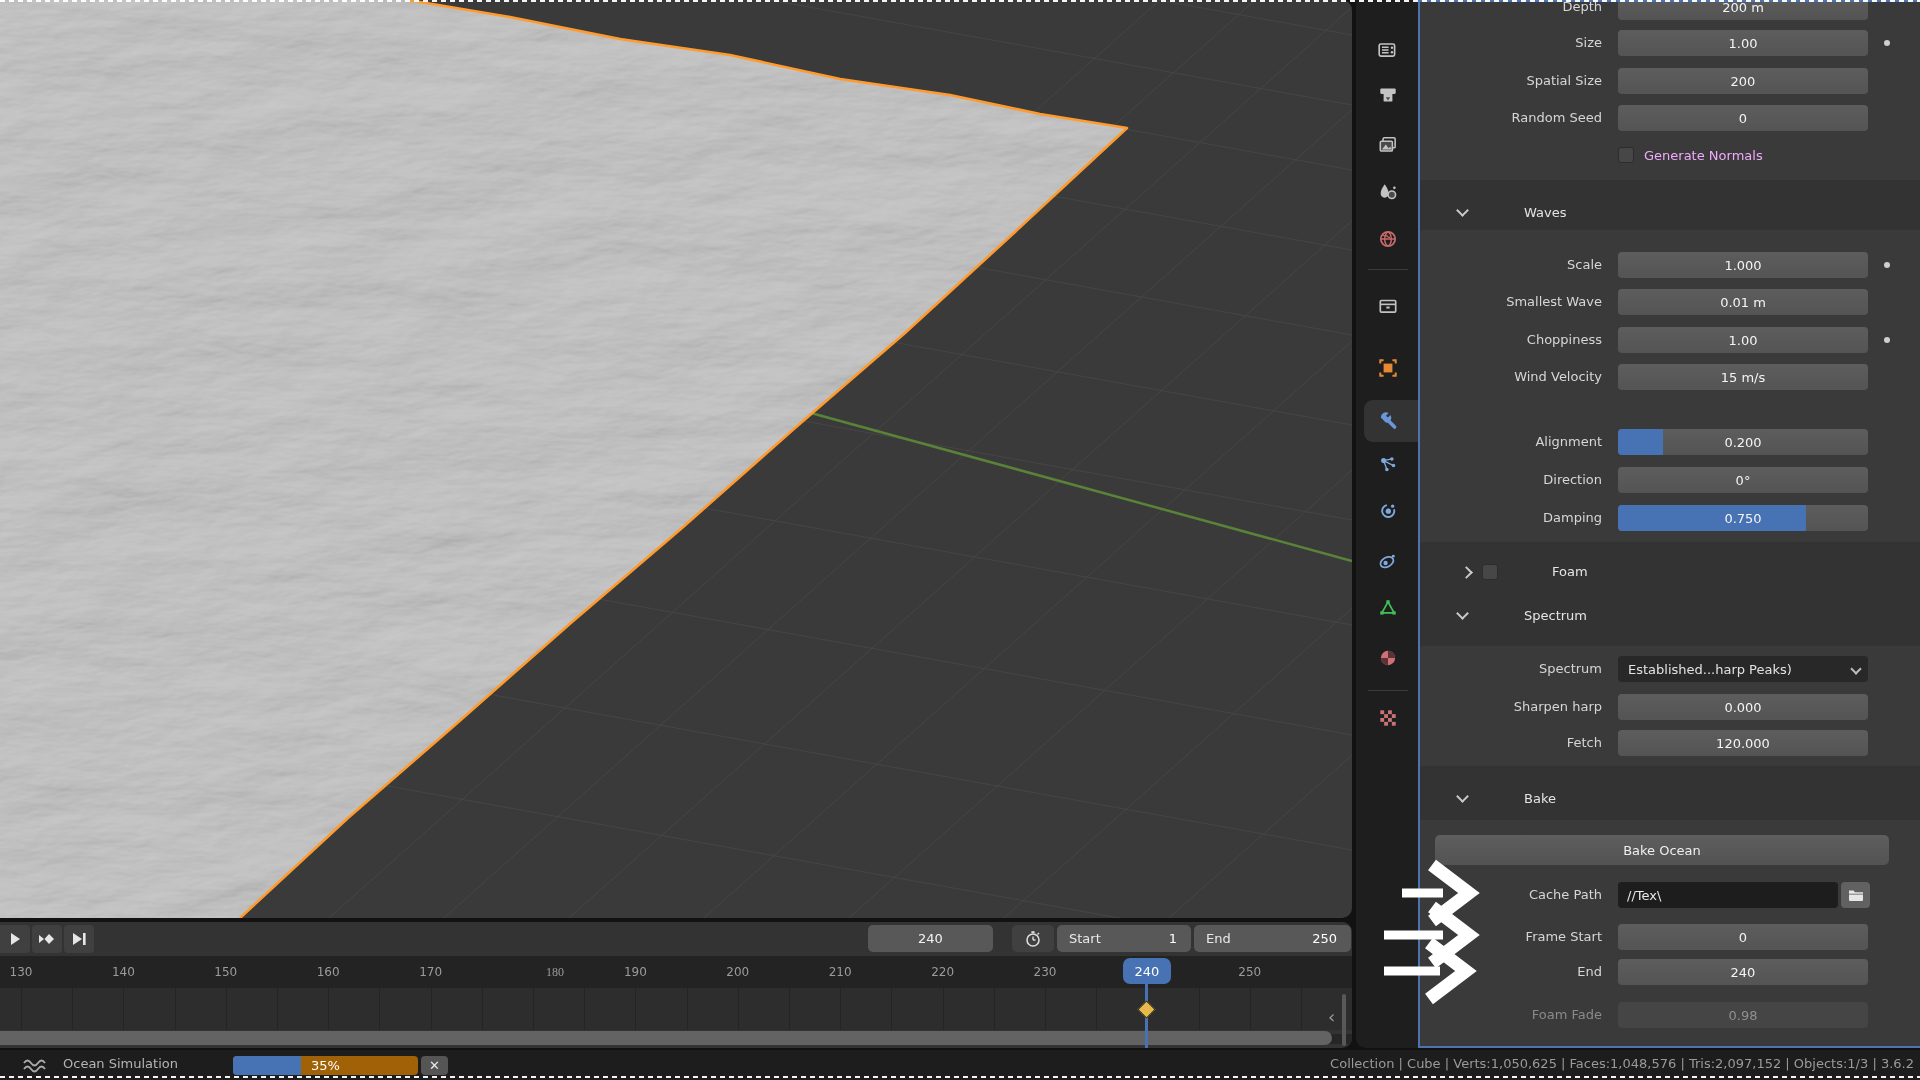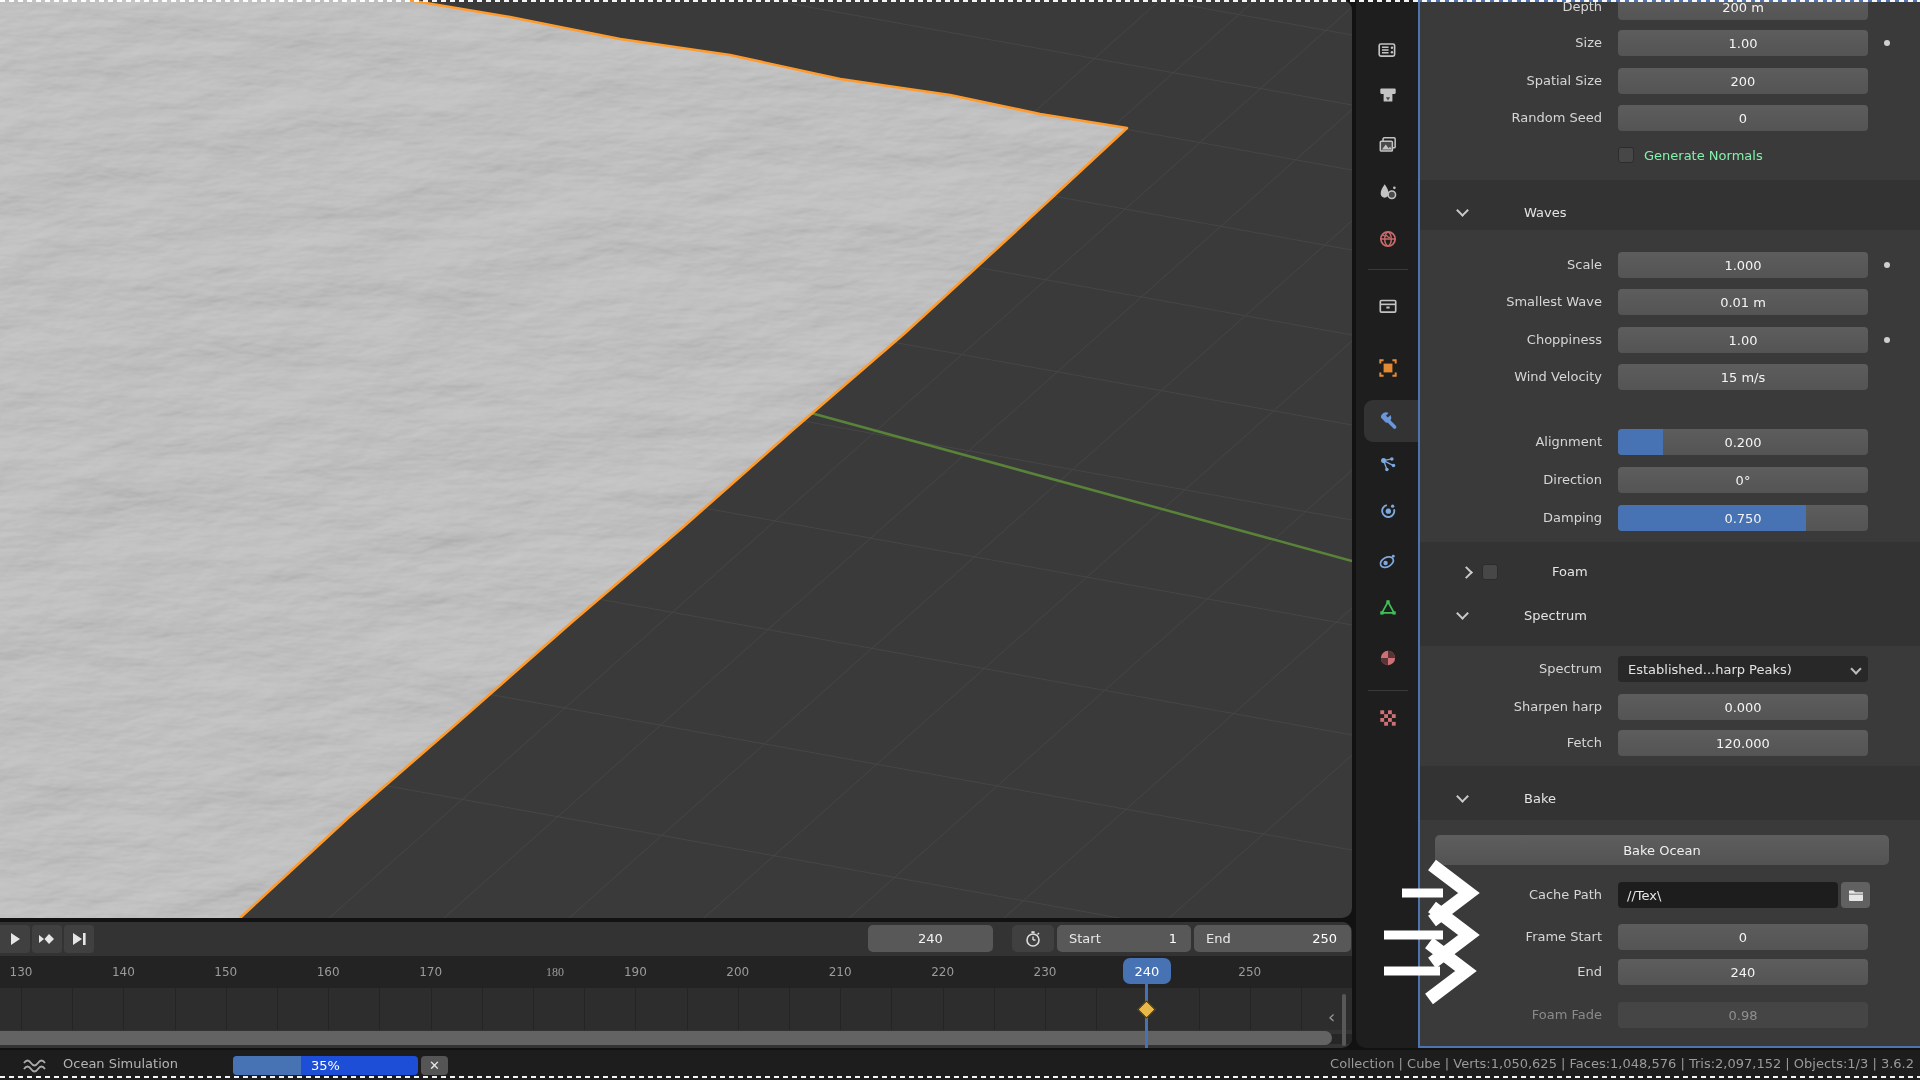--- a/index.html
+++ b/index.html
@@ -70,21 +70,21 @@
     display:flex;align-items:center;justify-content:center;}
   .disabled .plabel{color:#8a8a8a;}
   .disabled .pfield{background:#454545;background-image:none;color:#909090;}
   #spectrum-field{justify-content:flex-start;padding-left:10px;background:#282828;background-image:none;color:#e2e2e2;}
   #spectrum-field .dd-chev{position:absolute;right:8px;top:9px;width:8px;height:8px;border-right:2px solid #bbb;
     border-bottom:2px solid #bbb;transform:rotate(45deg);}
 
   
   #statusbar{position:absolute;left:0;top:1050px;width:1920px;height:30px;background:#1d1d1d;color:#a0a0a0;font-size:13px;}
   #job-name{position:absolute;left:63px;top:6px;color:#b4b4b4;}
-  #job-progress{position:absolute;left:233px;top:6px;width:185px;height:19px;background:#1d4ed8;border-radius:4px;overflow:hidden;}
+  #job-progress{position:absolute;left:233px;top:6px;width:185px;height:19px;background:#a16207;border-radius:4px;overflow:hidden;}
   #job-progress .pfill{position:absolute;left:0;top:0;height:100%;background:#4772b3;}
   #job-progress .ptext{position:absolute;left:0;top:0;width:100%;height:100%;display:flex;align-items:center;
     justify-content:center;color:#fff;font-size:13px;}
   #job-cancel{position:absolute;left:421px;top:6px;width:27px;height:19px;background:#555;border-radius:4px;
     display:flex;align-items:center;justify-content:center;color:#e8e8e8;font-size:13px;}
   #scene-stats{position:absolute;right:6px;top:6px;color:#9a9a9a;}
 
   
   #arrows-overlay{position:absolute;left:0;top:0;width:1920px;height:1080px;z-index:60;pointer-events:none;}
 </style>
@@ -377,21 +377,21 @@
           </div>
       </div>
       <div class="prow" style="top:101px">
         <span class="plabel">Random Seed</span>
         <div class="pfield">
           <span class="fieldtext">0</span>
           </div>
       </div>
       <div class="prow" style="top:139px">
         <span class="pcheck" style="left:198px;top:6px;"></span>
-        <span style="position:absolute;left:224px;top:0;line-height:30px;color:#86efac;font-size:13px;">Generate Normals</span>
+        <span style="position:absolute;left:224px;top:0;line-height:30px;color:#f0abfc;font-size:13px;">Generate Normals</span>
       </div>
 
       <div class="phead" style="top:196px">
         <span class="chev down"></span>
         <span class="htext">Waves</span>
       </div>
       <div class="prow" style="top:248px">
         <span class="plabel">Scale</span>
         <div class="pfield">
           <span class="fieldtext">1.000</span>

